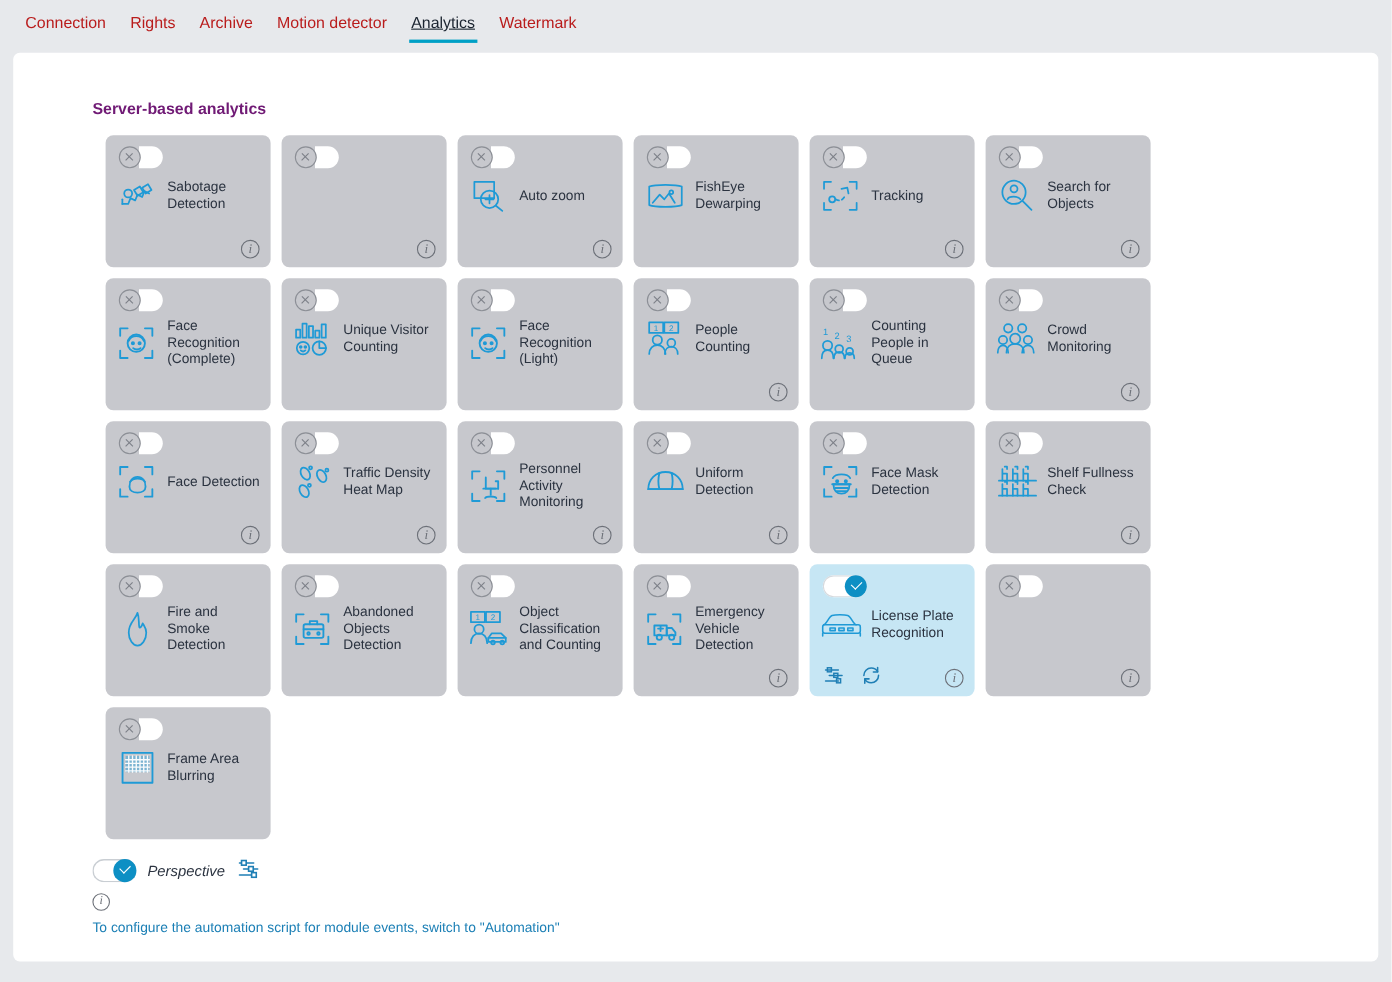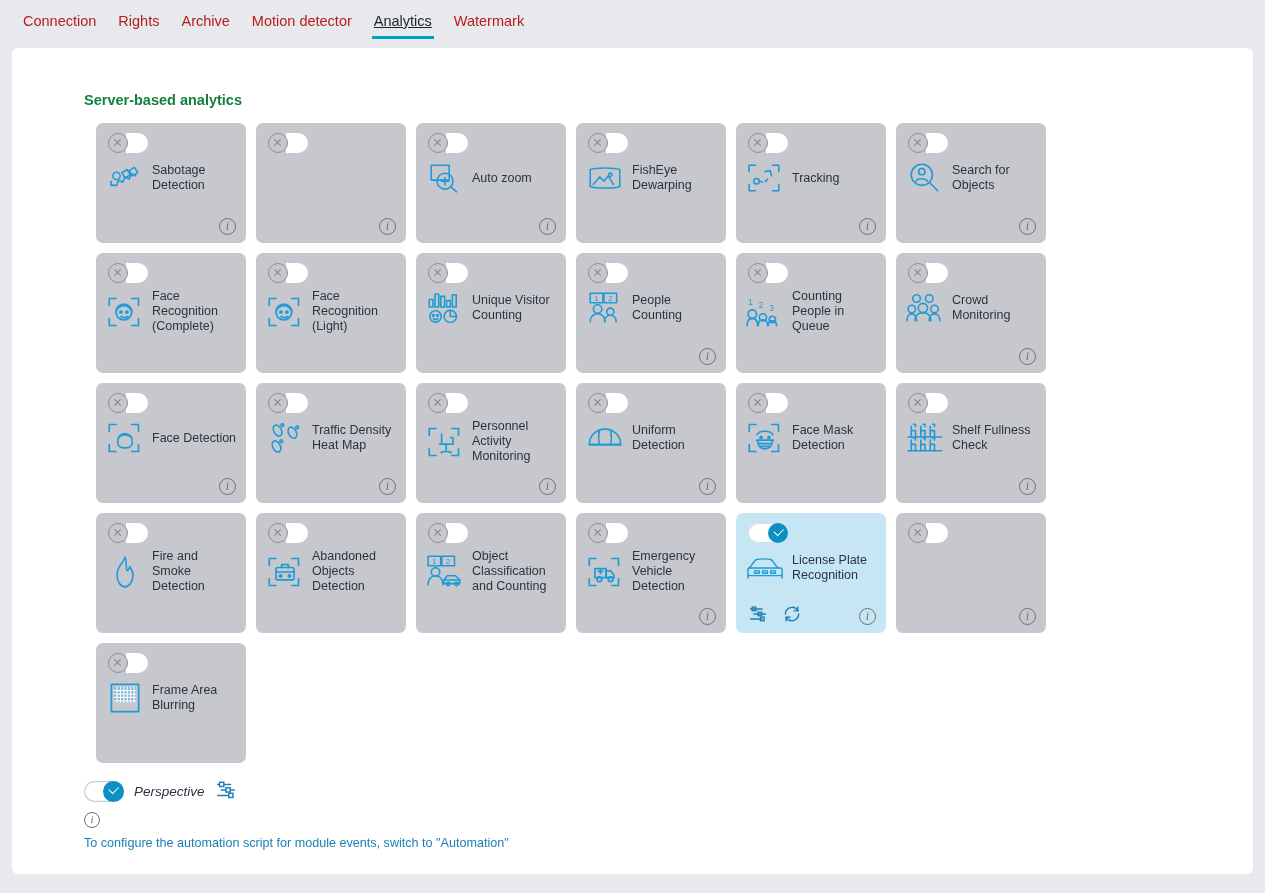--- a/index.html
+++ b/index.html
@@ -57,21 +57,21 @@
     box-sizing: border-box;
     overflow: hidden;
   }
 
   .section-title {
     position: absolute;
     left: 72px;
     top: 44px;
     font-size: 14.5px;
     font-weight: bold;
-    color: #15803d;
+    color: #701a75;
   }
 
   
   .grid {
     position: absolute;
     left: 72px;
     top: 75px;
     width: 960px;
     display: flex;
     flex-wrap: wrap;
@@ -404,57 +404,57 @@
           </div>
           <div class="card-label">Face Recognition (Complete)</div>
         </div>
       </div>
       <div class="card">
         <div class="toggle off">
           <div class="knob"></div>
         </div>
         <div class="card-body">
           <div class="card-icon">
-            <svg width="36" height="34" viewBox="0 0 32 30">
-              <g fill="none" stroke="currentColor" stroke-width="1.5" stroke-linecap="round" stroke-linejoin="round">
-                <path fill="none" stroke="currentColor" stroke-width="1.5" stroke-linecap="round" stroke-linejoin="round" d="M2 9V3h6M28 9V3h-6M2 21v6h6M28 21v6h-6"></path>
-                <circle cx="15" cy="15" r="7"></circle>
-                <path d="M9 13c2-5 10-5 12 0"></path>
-                <circle cx="12.3" cy="15" r=".9" fill="currentColor"></circle>
-                <circle cx="17.7" cy="15" r=".9" fill="currentColor"></circle>
-                <path d="M12.5 19c1.6 1.4 4.4 1.4 6 0"></path>
-              </g>
-            </svg>
-          </div>
-          <div class="card-label">Face Recognition (Light)</div>
-        </div>
-      </div>
-      <div class="card">
-        <div class="toggle off">
-          <div class="knob"></div>
-        </div>
-        <div class="card-body">
-          <div class="card-icon">
             <svg width="38" height="34" viewBox="0 0 36 32">
               <g fill="none" stroke="currentColor" stroke-width="1.5" stroke-linecap="round" stroke-linejoin="round">
                 <rect x="3" y="8" width="3.6" height="7"></rect>
                 <rect x="8.5" y="3" width="3.6" height="12"></rect>
                 <rect x="14" y="5" width="3.6" height="10"></rect>
                 <rect x="19.5" y="9" width="3.6" height="6"></rect>
                 <rect x="25" y="3.5" width="3.6" height="11.5"></rect>
                 <circle cx="9" cy="24" r="5.4"></circle>
                 <circle cx="7" cy="23" r=".8" fill="currentColor"></circle>
                 <circle cx="11" cy="23" r=".8" fill="currentColor"></circle>
                 <path d="M7 26c1.2 1.1 2.8 1.1 4 0"></path>
                 <circle cx="23" cy="24" r="5.8"></circle>
                 <path d="M23 18.2V24h5.8"></path>
               </g>
             </svg>
           </div>
           <div class="card-label">Unique Visitor Counting</div>
+        </div>
+      </div>
+      <div class="card">
+        <div class="toggle off">
+          <div class="knob"></div>
+        </div>
+        <div class="card-body">
+          <div class="card-icon">
+            <svg width="36" height="34" viewBox="0 0 32 30">
+              <g fill="none" stroke="currentColor" stroke-width="1.5" stroke-linecap="round" stroke-linejoin="round">
+                <path fill="none" stroke="currentColor" stroke-width="1.5" stroke-linecap="round" stroke-linejoin="round" d="M2 9V3h6M28 9V3h-6M2 21v6h6M28 21v6h-6"></path>
+                <circle cx="15" cy="15" r="7"></circle>
+                <path d="M9 13c2-5 10-5 12 0"></path>
+                <circle cx="12.3" cy="15" r=".9" fill="currentColor"></circle>
+                <circle cx="17.7" cy="15" r=".9" fill="currentColor"></circle>
+                <path d="M12.5 19c1.6 1.4 4.4 1.4 6 0"></path>
+              </g>
+            </svg>
+          </div>
+          <div class="card-label">Face Recognition (Light)</div>
         </div>
       </div>
       <div class="card">
         <div class="toggle off">
           <div class="knob"></div>
         </div>
         <div class="card-body">
           <div class="card-icon">
             <svg width="36" height="34" viewBox="0 0 34 32">
               <g fill="none" stroke="currentColor" stroke-width="1.5" stroke-linecap="round" stroke-linejoin="round">

